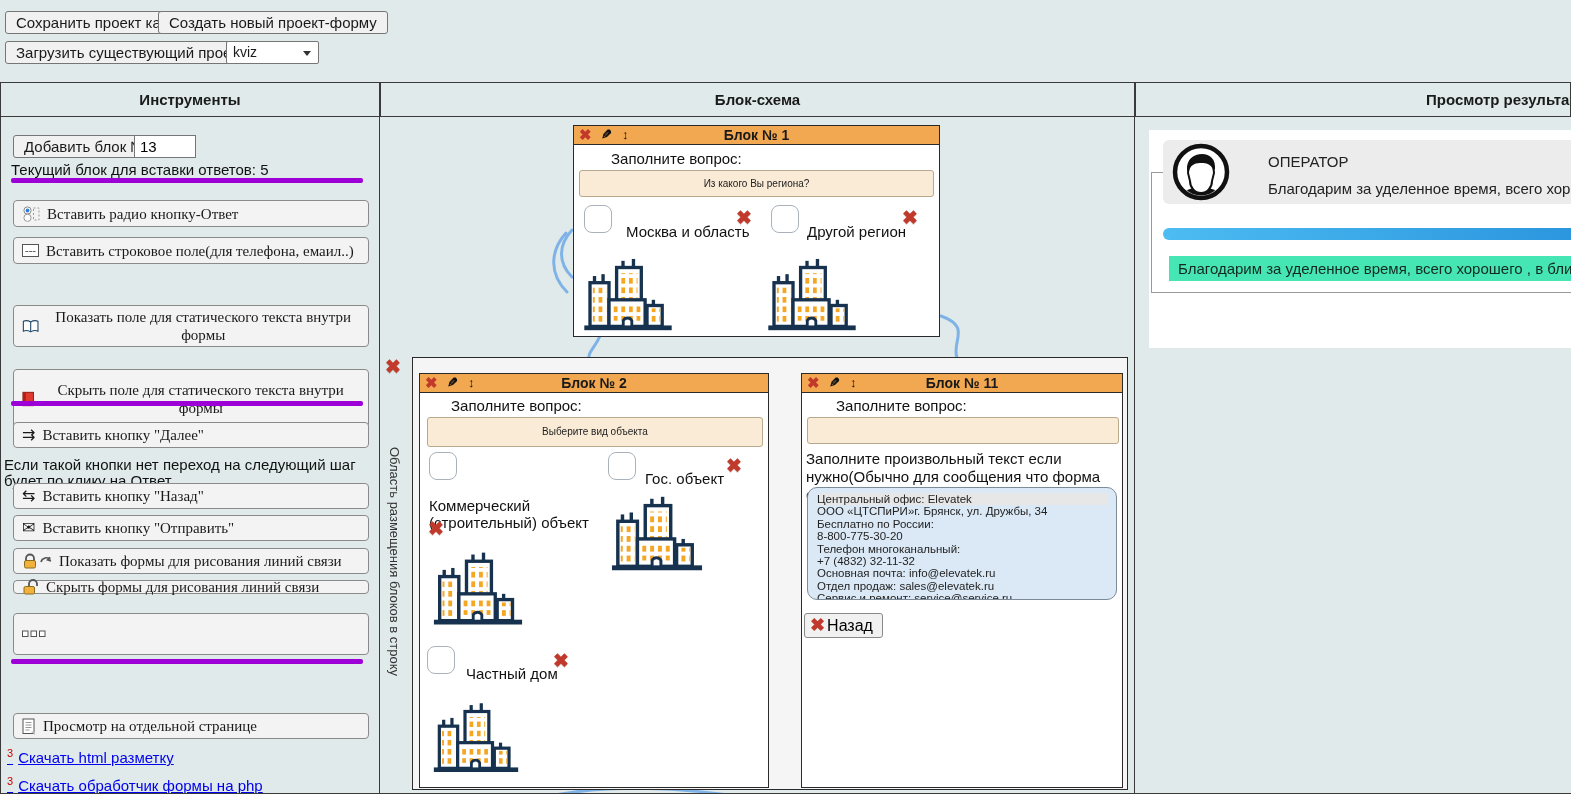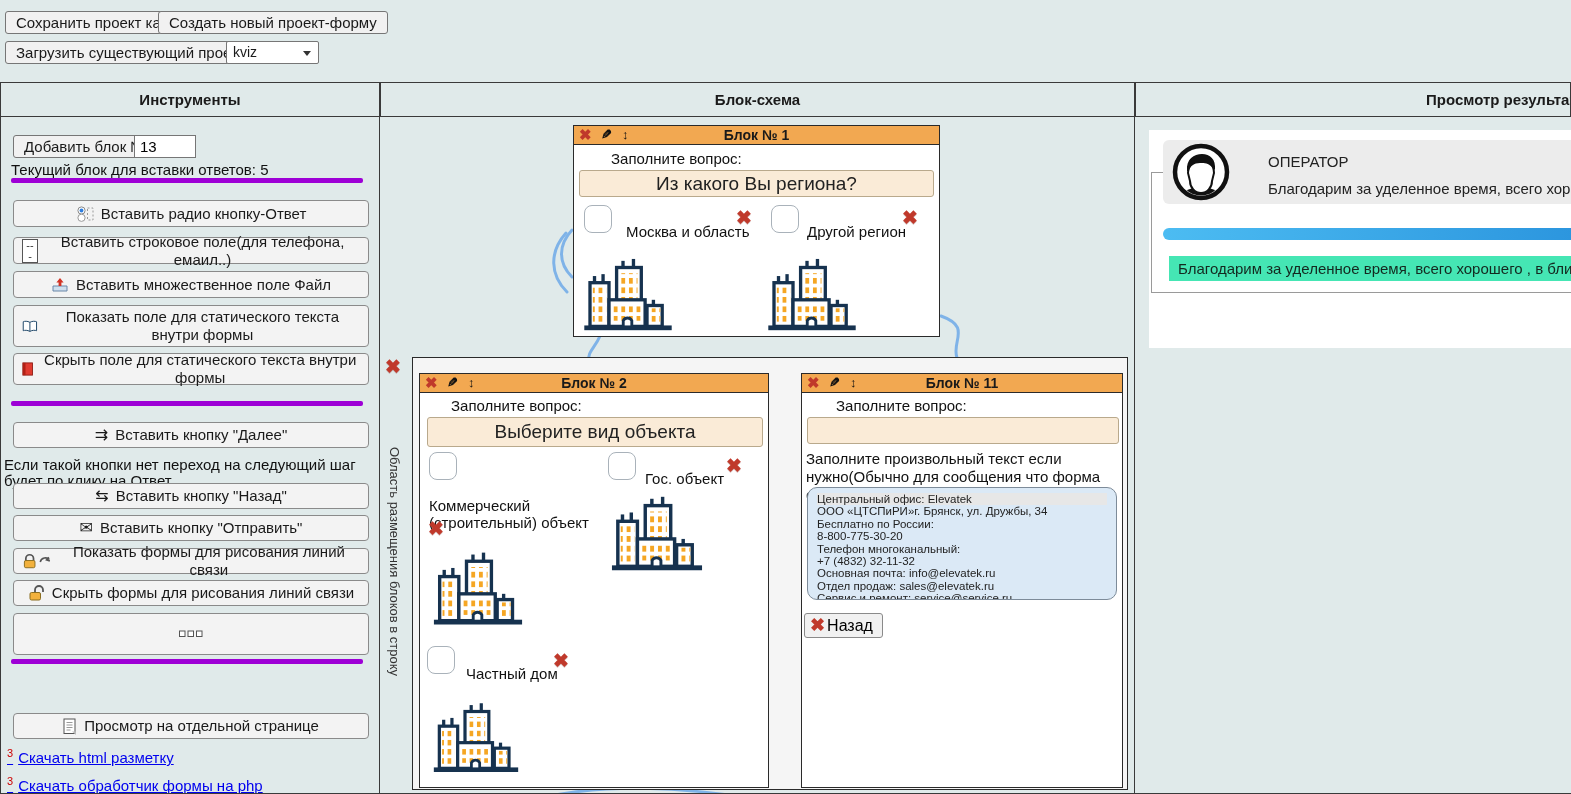--- a/index.html
+++ b/index.html
@@ -18,39 +18,39 @@
   
   .hdr { position:absolute; top:82px; height:35px; border:1px solid #3a3a3a; font-weight:bold; font-size:15px;
          text-align:center; line-height:33px; overflow:hidden; }
   .panel { position:absolute; top:117px; height:677px; overflow:hidden; }
   #panel-tools  { left:0;    width:380px; border-left:1px solid #3a3a3a; border-right:1px solid #3a3a3a; border-bottom:1px solid #3a3a3a; }
   #panel-schema { left:380px; width:755px; border-right:1px solid #3a3a3a; border-bottom:1px solid #3a3a3a; }
   #panel-preview{ left:1135px; width:436px; border-bottom:1px solid #3a3a3a; }
 
   
   .toolbtn { position:absolute; left:12px; width:356px; background:#f3f3f3; border:1px solid #8a8a8a; border-radius:4px;
-             font-size:15px; color:#1a1a1a; display:flex; align-items:center; justify-content:center; gap:7px;
-             text-align:center; padding:2px 8px; line-height:18px; }
+             font-size:15px; color:#1a1a1a; display:flex; align-items:center; justify-content:flex-start; gap:7px;
+             text-align:center; padding:2px 8px; line-height:18px;font-family:Liberation Serif, serif; }
   .divider { position:absolute; left:10px; width:352px; height:5px; background:#9d00d6; border-radius:2px; }
   .tools-note { position:absolute; font-size:15px; color:#111; }
   .dl-link { position:absolute; font-size:15px; color:#0000ee; text-decoration:underline; }
   .dl-link sup { color:#cc0000; text-decoration:none; margin-right:5px; font-size:11px; }
   .ico-dashes { display:inline-block; border:1px solid #555; font-size:11px; line-height:11px; padding:0 2px; background:#fff; color:#333; }
   .glyph { font-size:16px; }
 
   
   .block { position:absolute; background:#fff; border:1px solid #2a2a2a; }
   .block-header { position:relative; height:19px; background:#f2a851; border-bottom:1px solid #2a2a2a;
                   font-weight:bold; font-size:14px; text-align:center; line-height:18px; }
   .bh-x { position:absolute; left:5px; top:0; color:#c0392b; font-weight:bold; font-size:15px; }
   .bh-pencil { position:absolute; left:27px; top:0; color:#111; font-size:13px; transform:scaleX(-1); }
   .bh-updown { position:absolute; left:48px; top:0; color:#111; font-size:13px; font-weight:normal; }
   .q-label { position:absolute; font-size:15px; color:#111; }
   .q-input { position:absolute; background:#faebd7; border:1px solid #b9a98c; border-radius:3px;
-             text-align:center; font-size:19px; color:#222; }
+             text-align:center; font-size:10px; color:#222; }
   .checkbox { position:absolute; width:28px; height:28px; background:#fff; border:1px solid #a9b2ba; border-radius:8px; }
   .ans-label { position:absolute; font-size:15px; color:#111;margin-top:12px; }
   .xmark { position:absolute; color:#c0392b; font-weight:bold; font-size:19px; text-shadow:0 1px 0 rgba(100,20,10,.25); }
   #row-container { position:absolute; left:32px; top:240px; width:716px; height:433px; background:#f5f5f5; border:1px solid #2a2a2a; }
   #row-area-label { position:absolute; left:7px; top:330px; writing-mode:vertical-rl; font-size:13px; color:#333; white-space:nowrap; }
   #container-x { position:absolute; left:5px; top:238px; }
   .static-note { position:absolute; font-size:15px; line-height:18px; color:#111; }
   .ta { position:absolute; background:#dbe9f6; border:1px solid #7d8b99; border-radius:10px; padding:5px 9px;
         font-size:11.5px; line-height:12.4px; color:#222; overflow:hidden; }
   .ta-line:first-child { background:#e7e7e7; }
@@ -134,37 +134,30 @@
           <rect x="11.5" y="2" width="5.5" height="12" fill="none" stroke="#999" stroke-dasharray="2 2"></rect>
         </svg>
       <span>Вставить радио кнопку-Ответ</span>
     </button>
 
     <button class="toolbtn" style="top:120px;height:27px">
       <span class="ico-dashes">---</span>
       <span>Вставить строковое поле(для телефона, емаил..)</span>
     </button>
 
-    <button class="toolbtn" style="top:154px;height:27px">
-      <svg width="18" height="15" viewBox="0 0 18 15">
-          <path d="M2 9 h14 v5 h-14 z" fill="#cfe0ee" stroke="#6a87a8"></path>
-          <path d="M9 1 L12.6 5.4 H10.4 V9 H7.6 V5.4 H5.4 Z" fill="#d23324"></path>
-        </svg>
-      <span>Вставить множественное поле Файл</span>
-    </button>
 
     <button class="toolbtn" style="top:188px;height:42px">
       <svg width="19" height="15" viewBox="0 0 19 15">
           <path d="M9.5 2.5 C6.5 .8 3.2 1 1.5 1.8 V12.6 C3.2 11.8 6.5 11.7 9.5 13.4 C12.5 11.7 15.8 11.8 17.5 12.6 V1.8 C15.8 1 12.5 .8 9.5 2.5 Z" fill="#fff" stroke="#234a6b" stroke-width="1.2"></path>
           <path d="M9.5 2.5 V13.4" stroke="#234a6b" stroke-width="1.2"></path>
         </svg>
       <span>Показать поле для статического текста внутри формы</span>
     </button>
 
-    <button class="toolbtn" style="top:236px;height:32px">
+    <button class="toolbtn" style="top:252px;height:60px">
       <svg width="13" height="16" viewBox="0 0 13 16">
           <rect x="1" y="1" width="11" height="14" fill="#e03a2f" stroke="#8b1a12"></rect>
           <rect x="1" y="1" width="3" height="14" fill="#b02015"></rect>
         </svg>
       <span>Скрыть поле для статического текста внутри формы</span>
     </button>
 
     <div class="divider" style="top:284px"></div>
 
     <button class="toolbtn" style="top:305px;height:26px">
@@ -186,21 +179,21 @@
     <button class="toolbtn" style="top:431px;height:26px">
       <svg width="30" height="16" viewBox="0 0 30 16">
           <path d="M4 8 V5.5 a4 4 0 0 1 8 0 V8" fill="none" stroke="#555" stroke-width="1.8"></path>
           <rect x="2.5" y="7.5" width="11" height="7.5" rx="1.5" fill="#f2b13c" stroke="#8a6d1f"></rect>
           <path d="M19 9 C20 4.5 26 3.5 28.5 6.5" fill="none" stroke="#555" stroke-width="1.6"></path>
           <path d="M29 8 L25.5 6.8 L28 4.2" fill="none" stroke="#555" stroke-width="1.6"></path>
         </svg>
       <span>Показать формы для рисования линий связи</span>
     </button>
 
-    <button class="toolbtn" style="top:463px;height:26px">
+    <button class="toolbtn" style="top:463px;height:14px">
       <svg width="17" height="16" viewBox="0 0 17 16">
           <path d="M7 8 V5 a4 4 0 0 1 8 0 V7" fill="none" stroke="#555" stroke-width="1.8"></path>
           <rect x="2" y="7.5" width="10.5" height="7.5" rx="1.5" fill="#f2b13c" stroke="#8a6d1f"></rect>
         </svg>
       <span>Скрыть формы для рисования линий связи</span>
     </button>
 
     <button class="toolbtn" style="top:496px;height:42px">
       <svg width="24" height="8" viewBox="0 0 24 8">
           <rect x="0.5" y="1" width="5.5" height="5.5" fill="#fff" stroke="#555"></rect>

